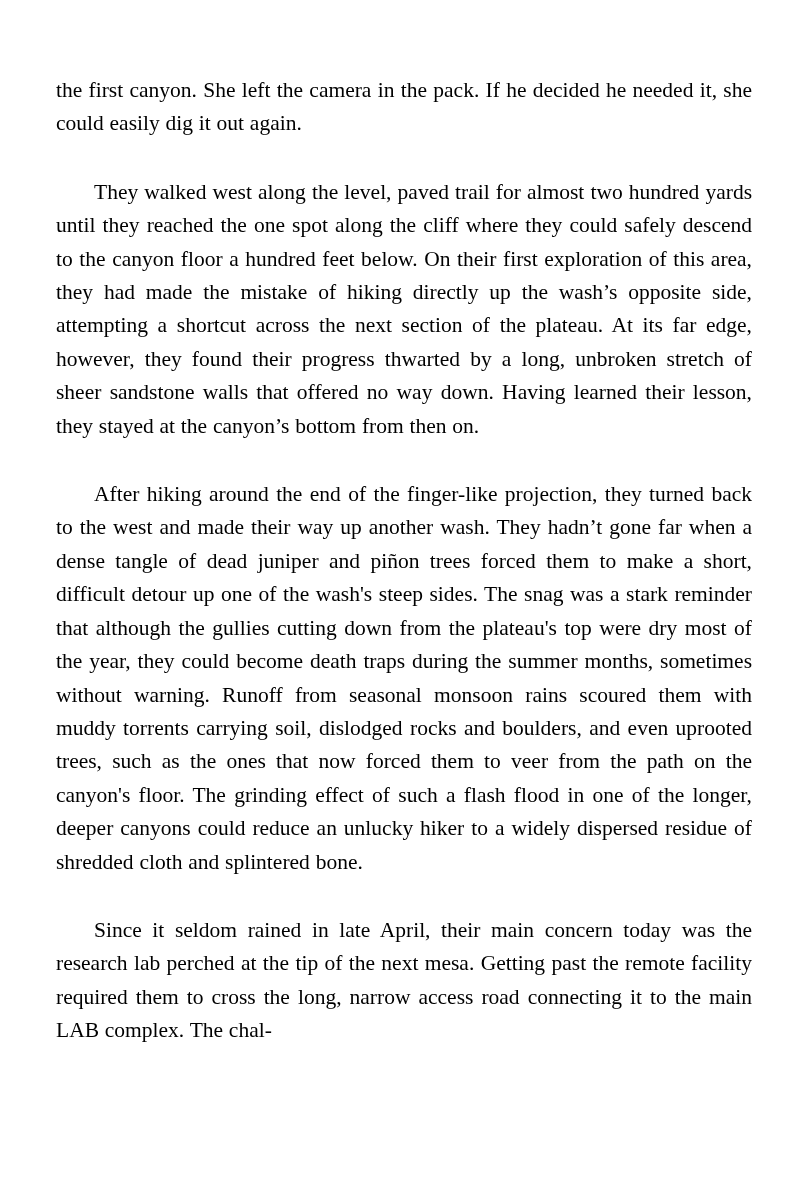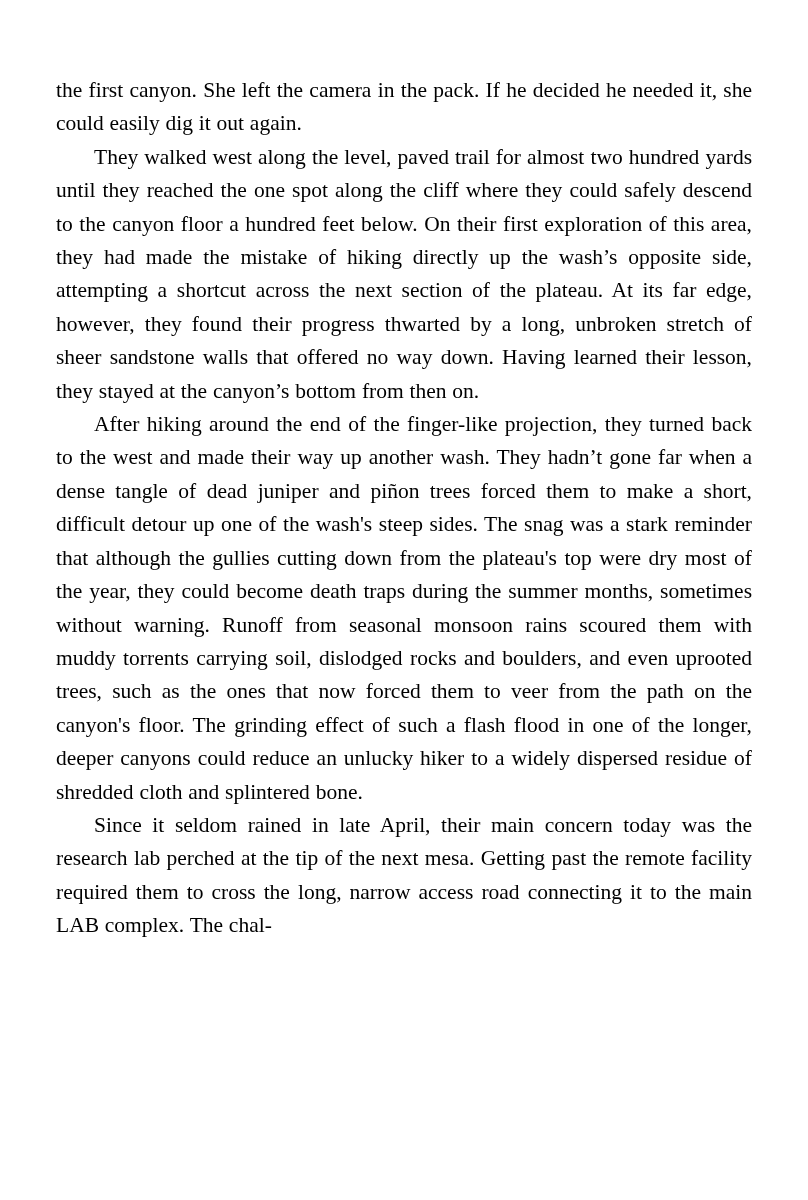--- a/index.html
+++ b/index.html
@@ -31,20 +31,21 @@
     margin: 0;
     font-size: 21.5px;
     line-height: 33.4px;
     text-align: justify;
     text-justify: inter-word;
     hyphens: none;
     word-spacing: 0.02em;
   }
   p.para.indent {
     text-indent: 38px;
+    margin-top: 35px;
   }
   p.para:last-child {
     
   }
 </style>
 </head>
 <body>
 
 <div class="page">
   <div class="text-block">

